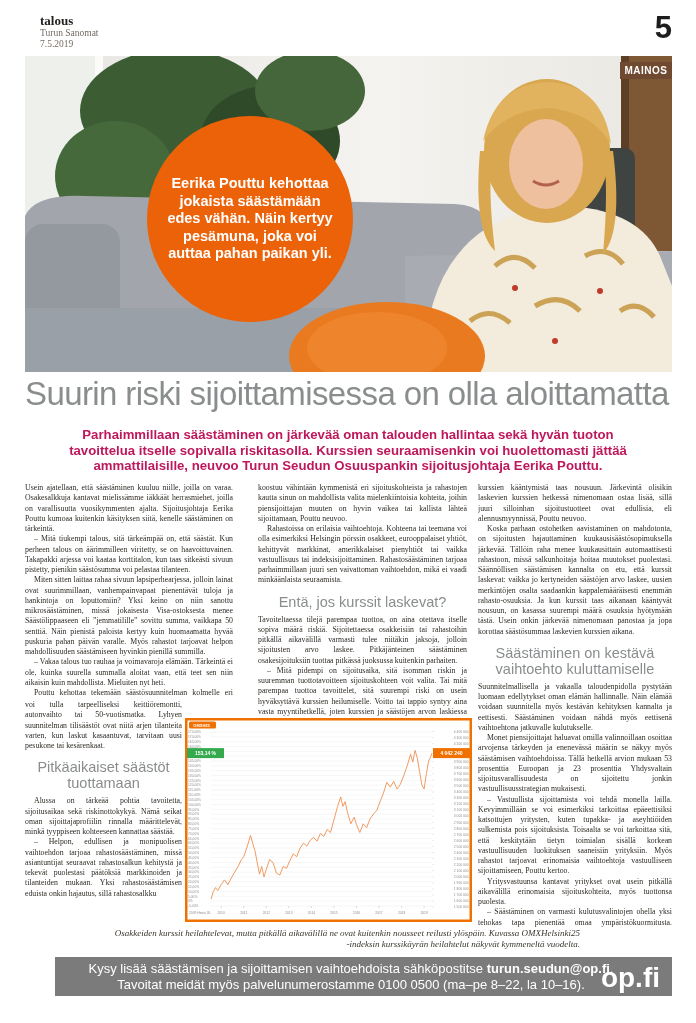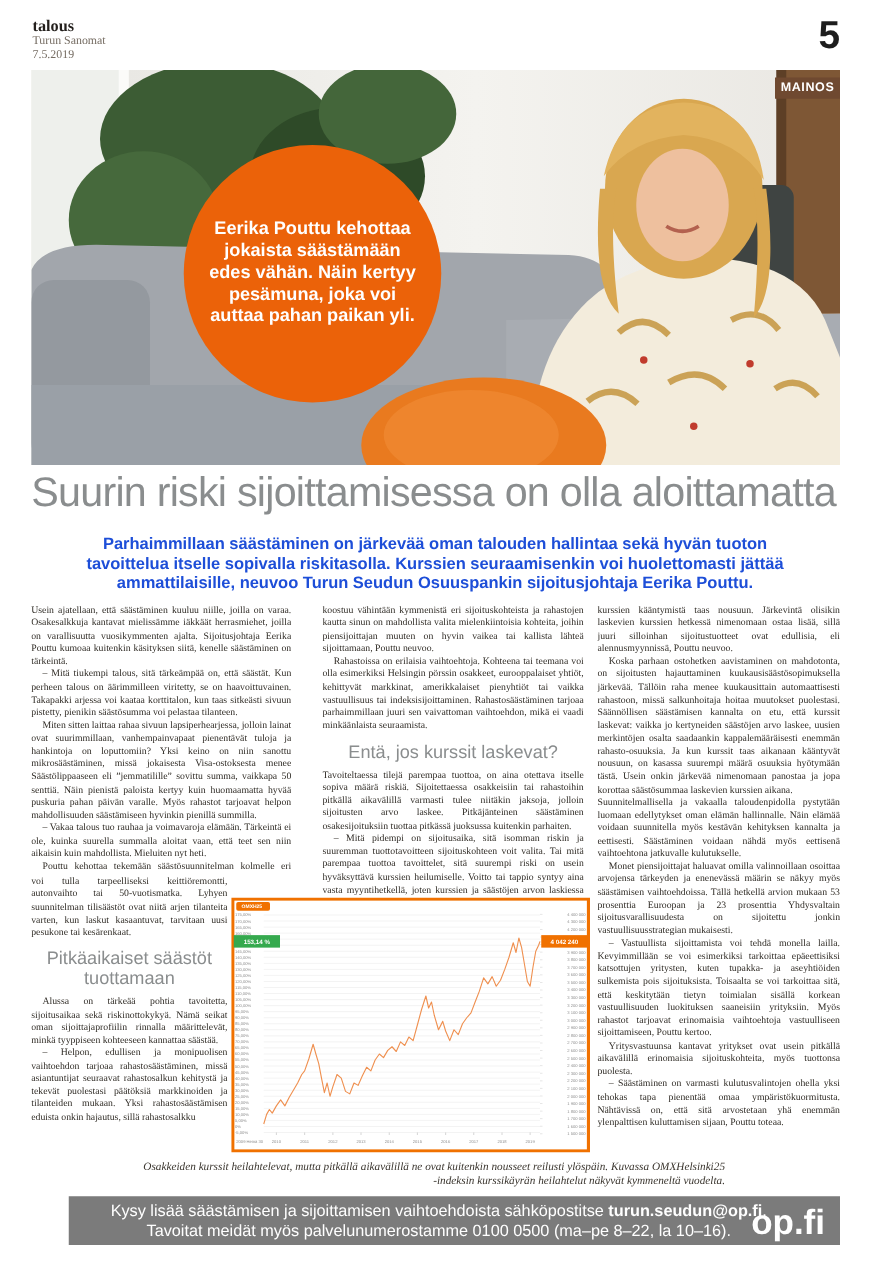--- a/index.html
+++ b/index.html
@@ -1,42 +1,42 @@
 <!DOCTYPE html>
 <html><head>
 <meta charset="utf-8">
 <style>
   html,body{margin:0;padding:0;background:#e8e8e8;}
   .page{position:relative;width:696px;height:1023px;background:#fff;overflow:hidden;
         font-family:"Liberation Serif",serif;color:#2c2824;}
   .abs{position:absolute;}
 
   
-  .masthead{left:26px;top:14px;}
+  .masthead{left:40px;top:14px;}
   .mast-section{font-weight:bold;font-size:13px;color:#231f1c;line-height:14px;}
   .mast-pub,.mast-date{font-size:9.5px;color:#756c62;line-height:11px;}
   .pagenum{right:24px;top:10px;font-family:"Liberation Sans",sans-serif;font-weight:bold;
            font-size:31px;color:#1d1d1d;}
 
   
   .photo{left:25px;top:56px;width:647px;height:316px;overflow:hidden;}
   .photo svg{display:block;}
   .mainos{position:absolute;top:6px;right:0;width:52px;height:17px;background:#6f4930;
           color:#fff;font-family:"Liberation Sans",sans-serif;font-weight:bold;font-size:10px;
           display:flex;align-items:center;justify-content:center;letter-spacing:.5px;}
   .bubble{position:absolute;left:122px;top:60px;width:206px;height:206px;border-radius:50%;
           background:#eb6209;color:#fff;font-family:"Liberation Sans",sans-serif;font-weight:bold;
           font-size:14.5px;line-height:17.5px;text-align:center;display:flex;align-items:center;
           justify-content:center;padding:0 20px;box-sizing:border-box;}
 
   
   .headline{left:25px;top:374px;width:647px;font-family:"Liberation Sans",sans-serif;
             font-size:33px;line-height:40px;color:#8a8d8e;letter-spacing:-.6px;white-space:nowrap;}
   .lead{left:58px;top:427px;width:580px;font-family:"Liberation Sans",sans-serif;font-weight:bold;
-        font-size:13.2px;line-height:15.6px;color:#1d4ed8;text-align:center;}
+        font-size:13.2px;line-height:15.6px;color:#be185d;text-align:center;}
 
   
   .bodycol{font-size:7.8px;line-height:10.25px;color:#2e2a24;overflow:hidden;}
   .bodycol p{margin:0;text-align:justify;}
   .bodycol p.ind{text-indent:9px;}
   .colhead{font-family:"Liberation Sans",sans-serif;color:#8a8d8e;font-size:14.5px;
            line-height:16px;text-align:center;margin:8px 0 5px;}
   .col1a{left:25px;top:483px;width:208px;height:216px;}
   .col2 {left:258px;top:483px;width:209px;height:236px;}
   .col3 {left:478px;top:483px;width:194px;height:446px;}
@@ -144,20 +144,21 @@
         <p>Tavoiteltaessa tilejä parempaa tuottoa, on aina otettava itselle sopiva määrä riskiä. Sijoitettaessa osakkeisiin tai rahastoihin pitkällä aikavälillä varmasti tulee niitäkin jaksoja, jolloin sijoitusten arvo laskee. Pitkäjänteinen säästäminen osakesijoituksiin tuottaa pitkässä juoksussa kuitenkin parhaiten.</p>
         <p class="ind">– Mitä pidempi on sijoitusaika, sitä isomman riskin ja suuremman tuottotavoitteen sijoituskohteen voit valita. Tai mitä parempaa tuottoa tavoittelet, sitä suurempi riski on usein hyväksyttävä kurssien heilumiselle. Voitto tai tappio syntyy aina vasta myyntihetkellä, joten kurssien ja säästöjen arvon laskiessa on usein suurin viisaus pitää pää kylmänä ja odottaa</p>
       </div>
   </div>
 
   <div class="abs bodycol col3">
     <div>
         <p>kurssien kääntymistä taas nousuun. Järkevintä olisikin laskevien kurssien hetkessä nimenomaan ostaa lisää, sillä juuri silloinhan sijoitustuotteet ovat edullisia, eli alennusmyynnissä, Pouttu neuvoo.</p>
         <p class="ind">Koska parhaan ostohetken aavistaminen on mahdotonta, on sijoitusten hajauttaminen kuukausisäästösopimuksella järkevää. Tällöin raha menee kuukausittain automaattisesti rahastoon, missä salkunhoitaja hoitaa muutokset puolestasi. Säännöllisen säästämisen kannalta on etu, että kurssit laskevat: vaikka jo kertyneiden säästöjen arvo laskee, uusien merkintöjen osalta saadaankin kappalemääräisesti enemmän rahasto-osuuksia. Ja kun kurssit taas aikanaan kääntyvät nousuun, on kasassa suurempi määrä osuuksia hyötymään tästä. Usein onkin järkevää nimenomaan panostaa ja jopa korottaa säästösummaa laskevien kurssien aikana.</p>
       </div>
+    <div class="colhead">Säästäminen on kestävä vaihtoehto kuluttamiselle</div>
     <div>
         <p>Suunnitelmallisella ja vakaalla taloudenpidolla pystytään luomaan edellytykset oman elämän hallinnalle. Näin elämää voidaan suunnitella myös kestävän kehityksen kannalta ja eettisesti. Säästäminen voidaan nähdä myös eettisenä vaihtoehtona jatkuvalle kulutukselle.</p>
         <p class="ind">Monet piensijoittajat haluavat omilla valinnoillaan osoittaa arvojensa tärkeyden ja enenevässä määrin se näkyy myös säästämisen vaihtoehdoissa. Tällä hetkellä arvion mukaan 53 prosenttia Euroopan ja 23 prosenttia Yhdysvaltain sijoitusvarallisuudesta on sijoitettu jonkin vastuullisuusstrategian mukaisesti.</p>
         <p class="ind">– Vastuullista sijoittamista voi tehdä monella lailla. Kevyimmillään se voi esimerkiksi tarkoittaa epäeettisiksi katsottujen yritysten, kuten tupakka- ja aseyhtiöiden sulkemista pois sijoituksista. Toisaalta se voi tarkoittaa sitä, että keskitytään tietyn toimialan sisällä korkean vastuullisuuden luokituksen saaneisiin yrityksiin. Myös rahastot tarjoavat erinomaisia vaihtoehtoja vastuulliseen sijoittamiseen, Pouttu kertoo.</p>
         <p class="ind">Yritysvastuunsa kantavat yritykset ovat usein pitkällä aikavälillä erinomaisia sijoituskohteita, myös tuottonsa puolesta.</p>
         <p class="ind">– Säästäminen on varmasti kulutusvalintojen ohella yksi tehokas tapa pienentää omaa ympäristökuormitusta. Nähtävissä on, että sitä arvostetaan yhä enemmän ylenpalttisen kuluttamisen sijaan, Pouttu toteaa.</p>
       </div>
   </div>
 
   <div class="abs bodycol col1b">

